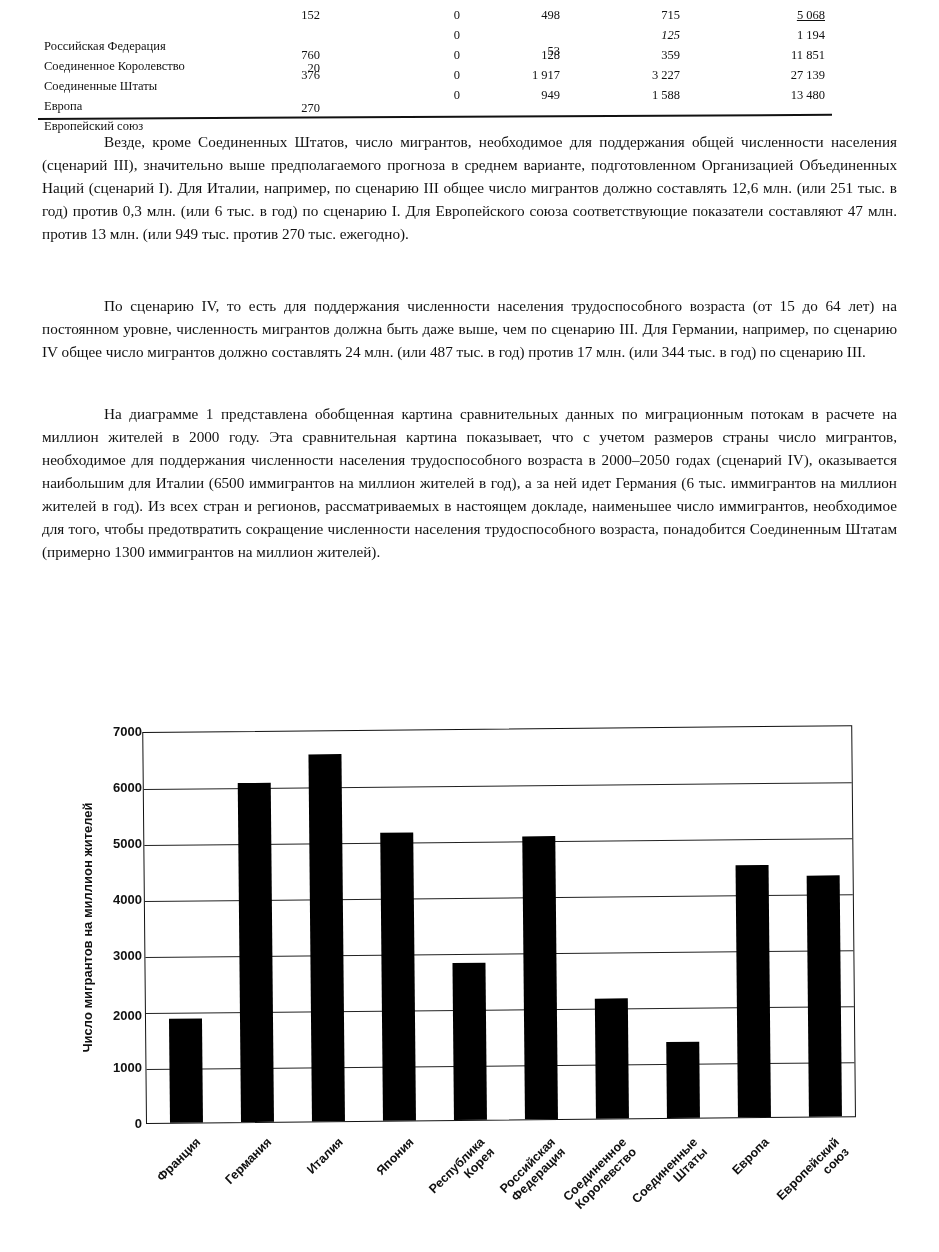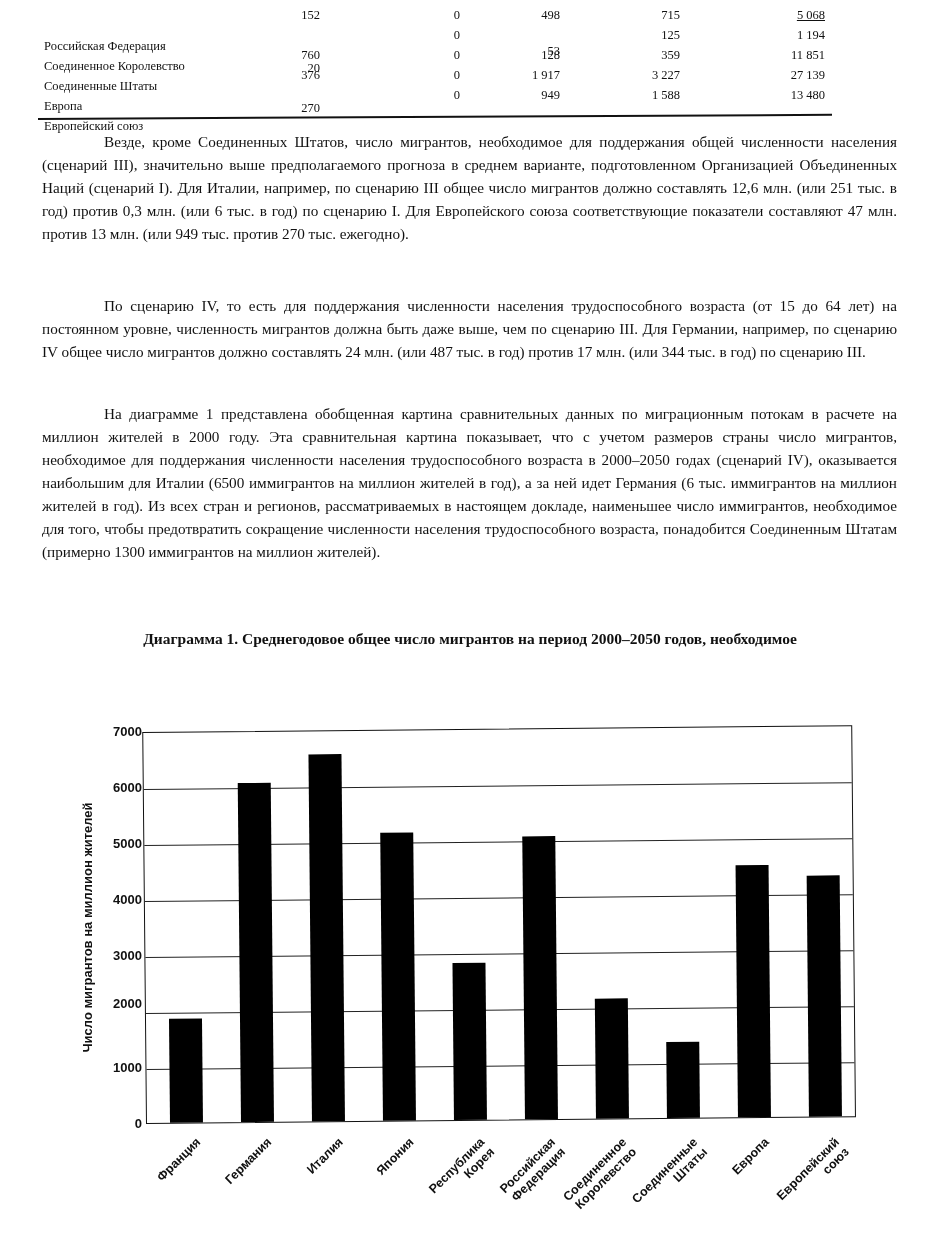--- a/index.html
+++ b/index.html
@@ -41,21 +41,21 @@
       <span class="tnum" style="right: 380px; top: 2px;">0</span>
       <span class="tnum" style="right: 280px; top: 2px;">498</span>
       <span class="tnum" style="right: 160px; top: 2px;">715</span>
       <span class="tnum" style="right: 15px; top: 2px; text-decoration: underline;">5 068</span>
     </div>
     <div class="trow" style="top: 20px;">
       <span class="tname" style="top: 13px;">Российская Федерация</span>
       <span class="tnum" style="right: 520px; top: 2px; margin-top: 33px;">20</span>
       <span class="tnum" style="right: 380px; top: 2px;">0</span>
       <span class="tnum" style="right: 280px; top: 18px;">53</span>
-      <span class="tnum" style="right: 160px; top: 2px;">125</span>
+      <span class="tnum" style="right: 160px; top: 2px; font-style: italic;">125</span>
       <span class="tnum" style="right: 15px; top: 2px;">1 194</span>
     </div>
     <div class="trow" style="top: 40px;">
       <span class="tname" style="top: 13px;">Соединенное Королевство</span>
       <span class="tnum" style="right: 520px; top: 2px; text-align: center;">760</span>
       <span class="tnum" style="right: 380px; top: 2px;">0</span>
       <span class="tnum" style="right: 280px; top: 2px;">128</span>
       <span class="tnum" style="right: 160px; top: 2px;">359</span>
       <span class="tnum" style="right: 15px; top: 2px;">11 851</span>
     </div>
@@ -79,29 +79,28 @@
       <span class="tname" style="top: 13px;">Европейский союз</span>
     </div>
   </div>
 <div id="table-rule"></div>
 
 <p id="p1" class="para serif" style="margin:0">Везде, кроме Соединенных Штатов, число мигрантов, необходимое для поддержания общей численности населения (сценарий III), значительно выше предполагаемого прогноза в среднем варианте, подготовленном Организацией Объединенных Наций (сценарий I). Для Италии, например, по сценарию III общее число мигрантов должно составлять 12,6 млн. (или 251 тыс. в год) против 0,3 млн. (или 6 тыс. в год) по сценарию I. Для Европейского союза соответствующие показатели составляют 47 млн. против 13 млн. (или 949 тыс. против 270 тыс. ежегодно).</p>
 <p id="p2" class="para serif" style="margin:0">По сценарию IV, то есть для поддержания численности населения трудоспособного возраста (от 15 до 64 лет) на постоянном уровне, численность мигрантов должна быть даже выше, чем по сценарию III. Для Германии, например, по сценарию IV общее число мигрантов должно составлять 24 млн. (или 487 тыс. в год) против 17 млн. (или 344 тыс. в год) по сценарию III.</p>
 <p id="p3" class="para serif" style="margin:0">На диаграмме 1 представлена обобщенная картина сравнительных данных по миграционным потокам в расчете на миллион жителей в 2000 году. Эта сравнительная картина показывает, что с учетом размеров страны число мигрантов, необходимое для поддержания численности населения трудоспособного возраста в 2000–2050 годах (сценарий IV), оказывается наибольшим для Италии (6500 иммигрантов на миллион жителей в год), а за ней идет Германия (6 тыс. иммигрантов на миллион жителей в год). Из всех стран и регионов, рассматриваемых в настоящем докладе, наименьшее число иммигрантов, необходимое для того, чтобы предотвратить сокращение численности населения трудоспособного возраста, понадобится Соединенным Штатам (примерно 1300 иммигрантов на миллион жителей).</p>
 
 <div id="caption" class="serif">
-  <div>Диаграмма 1. Среднегодовое общее число мигрантов на период 2000–2050 годов, необходимое</div>
 </div>
 
 <div id="chart" class="sans">
   <div id="ylabel">Число мигрантов на миллион жителей</div>
   <div id="yticks">
       <div class="ytick" style="position: absolute; top: 401px;">0</div>
       <div class="ytick" style="position: absolute; top: 345px;">1000</div>
-      <div class="ytick" style="position: absolute; top: 281px; text-align: right;">2000</div>
+      <div class="ytick" style="position: absolute; top: 293px; text-align: right;">2000</div>
       <div class="ytick" style="position: absolute; top: 233px;">3000</div>
       <div class="ytick" style="position: absolute; top: 177px;">4000</div>
       <div class="ytick" style="position: absolute; top: 121px;">5000</div>
       <div class="ytick" style="position: absolute; top: 65px;">6000</div>
       <div class="ytick" style="position: absolute; top: 9px;">7000</div>
     </div>
   <div id="plot">
       <div class="grid" style="top: 336px;"></div>
       <div class="grid" style="top: 280px;"></div>
       <div class="grid" style="top: 224px;"></div>

